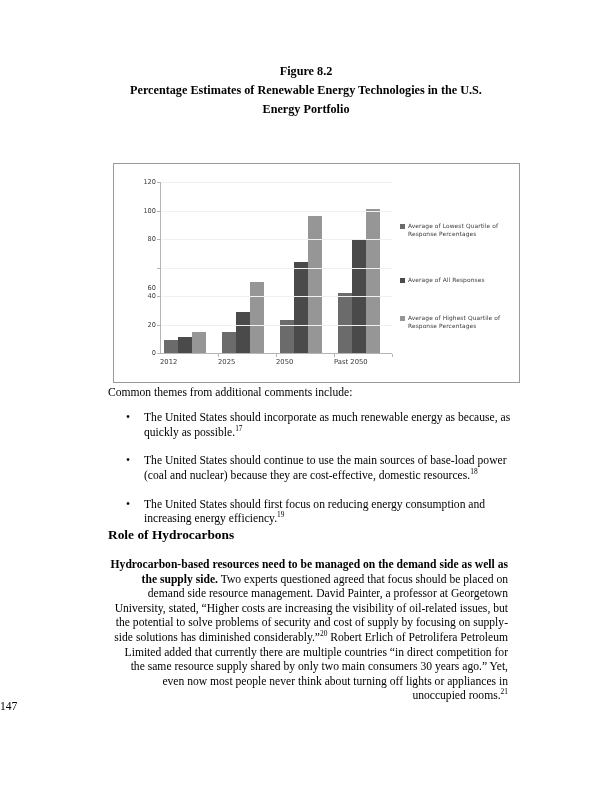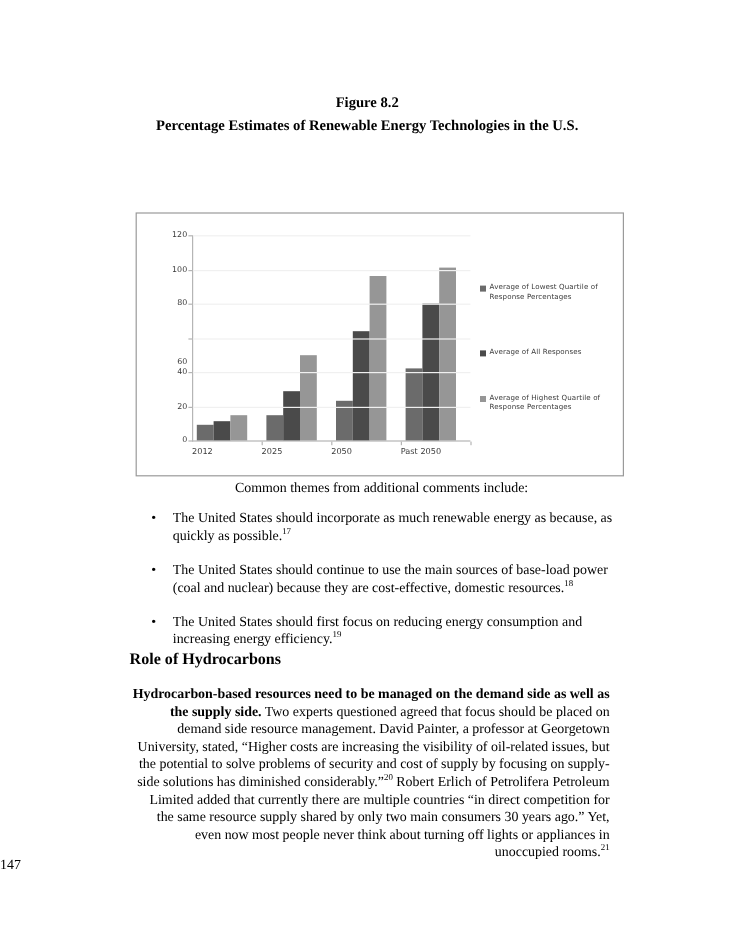--- a/index.html
+++ b/index.html
@@ -11,21 +11,21 @@
     width: 612px;
     height: 792px;
     position: relative;
     font-family: "Liberation Serif", serif;
     color: #000000;
     overflow: hidden;
   }
 
   .page {
     position: absolute;
-    left: 0; top: 14px;
+    left: 0; top: 0;
     width: 612px;
     height: 696px;
   }
 
   
   .fig-title {
     position: absolute;
     left: 86px;
     top: 62px;
     width: 440px;
@@ -180,21 +180,20 @@
     position: absolute;
     font-family: "Liberation Serif", serif;
     font-size: 11.6px;
     line-height: 14.6px;
     color: #000;
   }
   .intro-line {
     left: 108px;
     top: 386px;
     width: 420px;
-    text-align: center;
   }
 
   ul.bullets {
     position: absolute;
     left: 108px;
     top: 411px;
     width: 412px;
     margin: 0;
     padding: 0;
     list-style: none;
@@ -252,20 +251,21 @@
   }
 </style>
 </head>
 <body>
 
 <div class="page">
 
   <div class="fig-title">
     <div>Figure 8.2</div>
     <div>Percentage Estimates of Renewable Energy Technologies in the U.S.</div>
+    <div>Energy Portfolio</div>
   </div>
 
   <div class="chart-frame">
     <div class="plot-wrap">
       <div class="ylabels">
           <div class="ytick" style="top: 189px;">0</div>
           <div class="ytick" style="top: 160.5px;">20</div>
           <div class="ytick" style="top: 132px;">40</div>
           <div class="ytick" style="top: 103.5px; margin-top: 20px;">60</div>
           <div class="ytick" style="top: 75px;">80</div>

